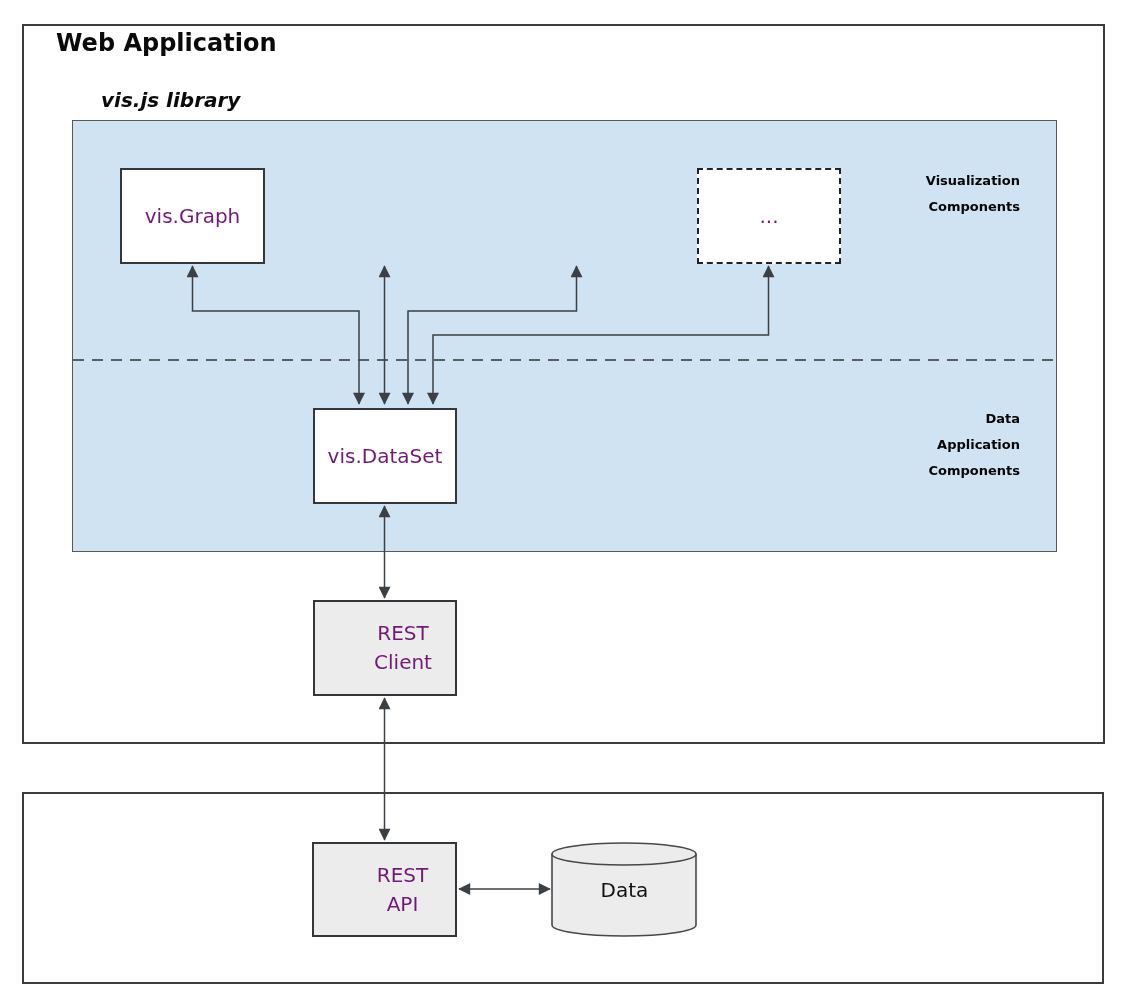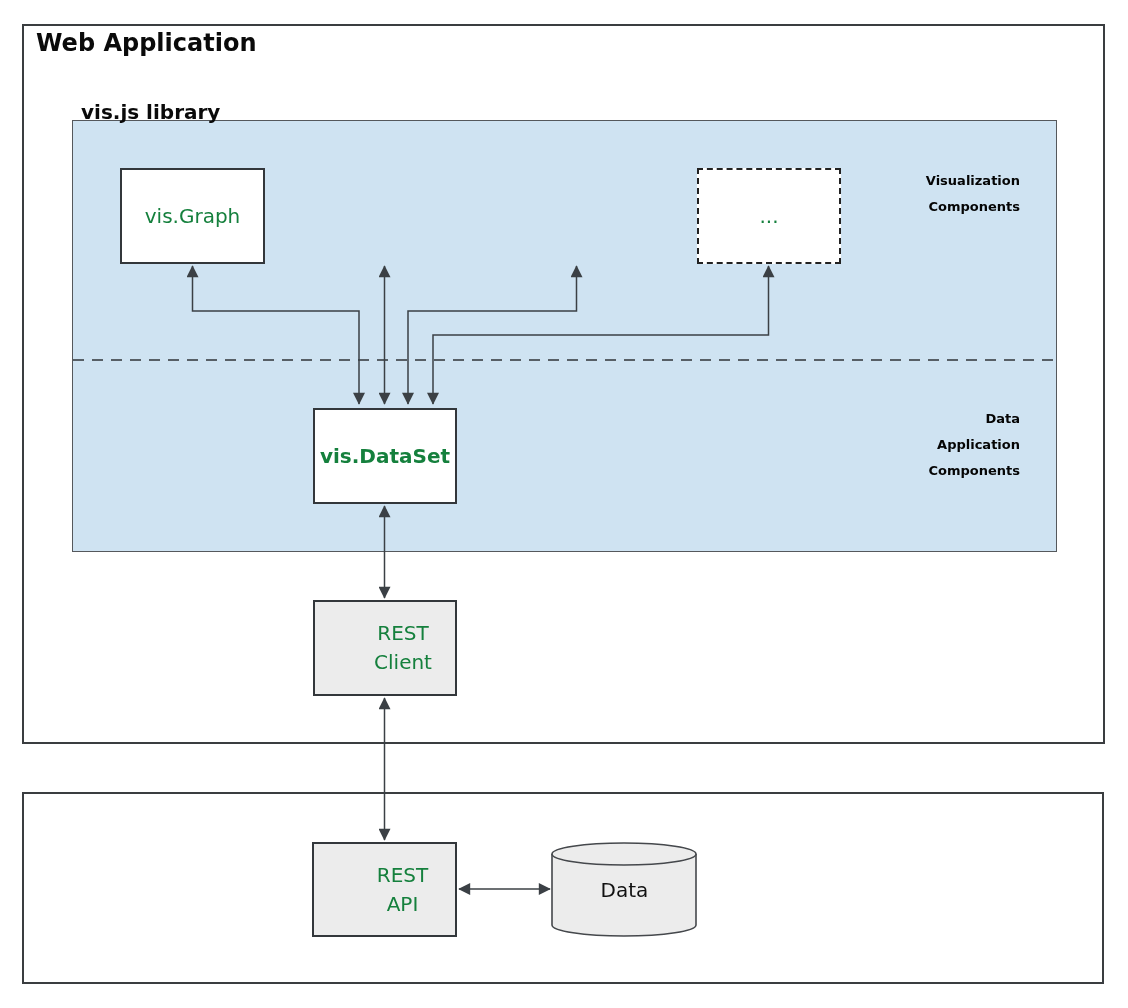--- a/index.html
+++ b/index.html
@@ -7,29 +7,29 @@
     width: 1128px; height: 1008px;
     font-family: "DejaVu Sans", "Liberation Sans", sans-serif;
     color: #0a0a0a;
   }
   .stage { position: relative; width: 1128px; height: 1008px; overflow: hidden; }
 
   .panel { position: absolute; box-sizing: border-box; background: transparent; }
   .panel.outer { border: 2px solid #3a3d40; }
   .panel.blue  { border: 1px solid #55585c; background: #cfe3f2; }
 
-  .title { position: absolute; font-weight: bold; white-space: nowrap; }
+  .title { position: absolute; font-weight: bold; white-space: nowrap; margin-left: 20px; }
   .title.app   { font-size: 24px; }
   .title.lib   { font-size: 20px; }
 
   .node {
     position: absolute; box-sizing: border-box;
     border: 2px solid #33373b; background: #ffffff;
     display: flex; flex-direction: column; align-items: center; justify-content: center;
-    font-size: 20px; line-height: 29px; color: #15803d; text-align: center;
+    font-size: 20px; line-height: 29px; color: #701a75; text-align: center;
   }
   .node.gray   { background: #ececec; padding-left: 36px; }
   .node.dashed { border: 2px dashed #222; }
 
   .region-label {
     position: absolute; text-align: right; font-weight: bold;
     font-size: 13px; line-height: 26px; white-space: nowrap; color: #050505;
   }
 
   .cyl-svg { position: absolute; }
@@ -49,40 +49,40 @@
 <body>
 
 <div class="stage">
 
   <div class="panel outer" style="left:22px; top:24px; width:1083px; height:720px;"></div>
   <div class="panel outer" style="left:22px; top:792px; width:1082px; height:192px;"></div>
 
   <div class="panel blue" style="left:72px; top:120px; width:985px; height:432px;"></div>
 
   <div class="title app" style="left:36px; top:29px;">Web Application</div>
-  <div class="title lib" style="left:81px; top:100px;">vis.js library</div>
+  <div class="title lib" style="left:81px; top:88px;font-style:italic;">vis.js library</div>
 
   <div class="region-label" style="top:168px; right:108px;">
     <div>Visualization</div>
     <div>Components</div>
   </div>
   <div class="region-label" style="top:406px; right:108px;">
     <div>Data</div>
     <div>Application</div>
     <div>Components</div>
   </div>
 
   <div class="node" style="left:120px; top:168px; width:145px; height:96px;">
     <span>vis.Graph</span>
   </div>
   <div class="node dashed" style="left:697px; top:168px; width:144px; height:96px;">
     <span>...</span>
   </div>
 
-  <div class="node" style="left:313px; top:408px; width:144px; height:96px;font-weight:bold;">
+  <div class="node" style="left:313px; top:408px; width:144px; height:96px;">
     <span>vis.DataSet</span>
   </div>
 
   <div class="node gray" style="left:313px; top:600px; width:144px; height:96px;">
     <span>REST</span>
     <span>Client</span>
   </div>
 
   <div class="node gray" style="left:312px; top:842px; width:145px; height:95px;">
     <span>REST</span>

